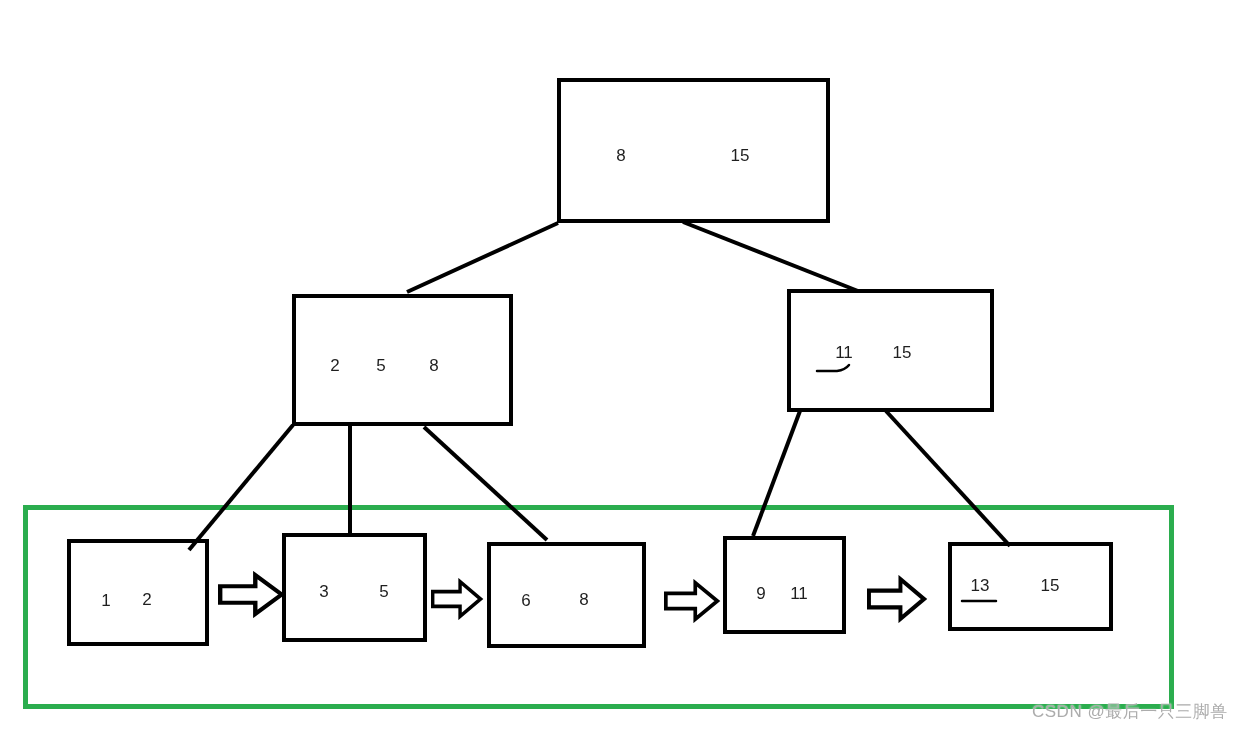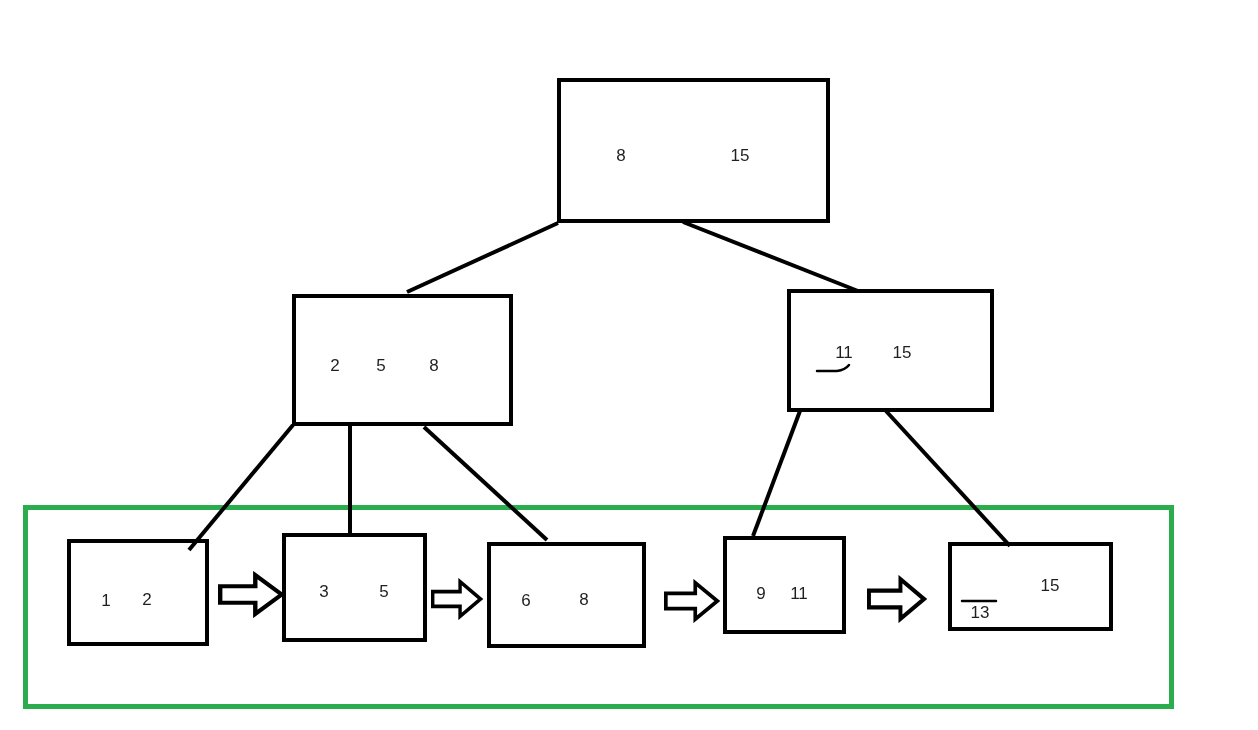--- a/index.html
+++ b/index.html
@@ -105,31 +105,32 @@
     <span class="key" style="left:35px; top:55px;">6</span>
     <span class="key" style="left:93px; top:54px;">8</span>
   </div>
 
   <div class="node" style="left:723px; top:536px; width:123px; height:98px;">
     <span class="key" style="left:34px; top:54px;">9</span>
     <span class="key" style="left:72px; top:54px;">11</span>
   </div>
 
   <div class="node" style="left:948px; top:542px; width:165px; height:89px;">
-    <span class="key" style="left:28px; top:40px;margin-top:27px;">13</span>
+    <span class="key" style="left:28px; top:40px;">13</span>
     <span class="key" style="left:98px; top:40px;">15</span>
   </div>
 
   <svg class="arrow" style="left:218px; top:571px;" width="68" height="47" viewBox="0 0 62 46" preserveAspectRatio="none">
     <path d="M2,15 L34,15 L34,4 L58,23 L34,42 L34,31 L2,31 Z" fill="#ffffff" stroke="#000000" stroke-width="4"></path>
   </svg>
   <svg class="arrow" style="left:431px; top:578px;" width="53" height="42" viewBox="0 0 62 46" preserveAspectRatio="none">
     <path d="M2,15 L34,15 L34,4 L58,23 L34,42 L34,31 L2,31 Z" fill="#ffffff" stroke="#000000" stroke-width="4"></path>
   </svg>
   <svg class="arrow" style="left:664px; top:579px;" width="57" height="44" viewBox="0 0 62 46" preserveAspectRatio="none">
     <path d="M2,15 L34,15 L34,4 L58,23 L34,42 L34,31 L2,31 Z" fill="#ffffff" stroke="#000000" stroke-width="4"></path>
   </svg>
   <svg class="arrow" style="left:867px; top:575px;" width="61" height="48" viewBox="0 0 62 46" preserveAspectRatio="none">
     <path d="M2,15 L34,15 L34,4 L58,23 L34,42 L34,31 L2,31 Z" fill="#ffffff" stroke="#000000" stroke-width="4"></path>
   </svg>
 
+  <div class="watermark">CSDN @最后一只三脚兽</div>
 
 </div>
 
 </body></html>

